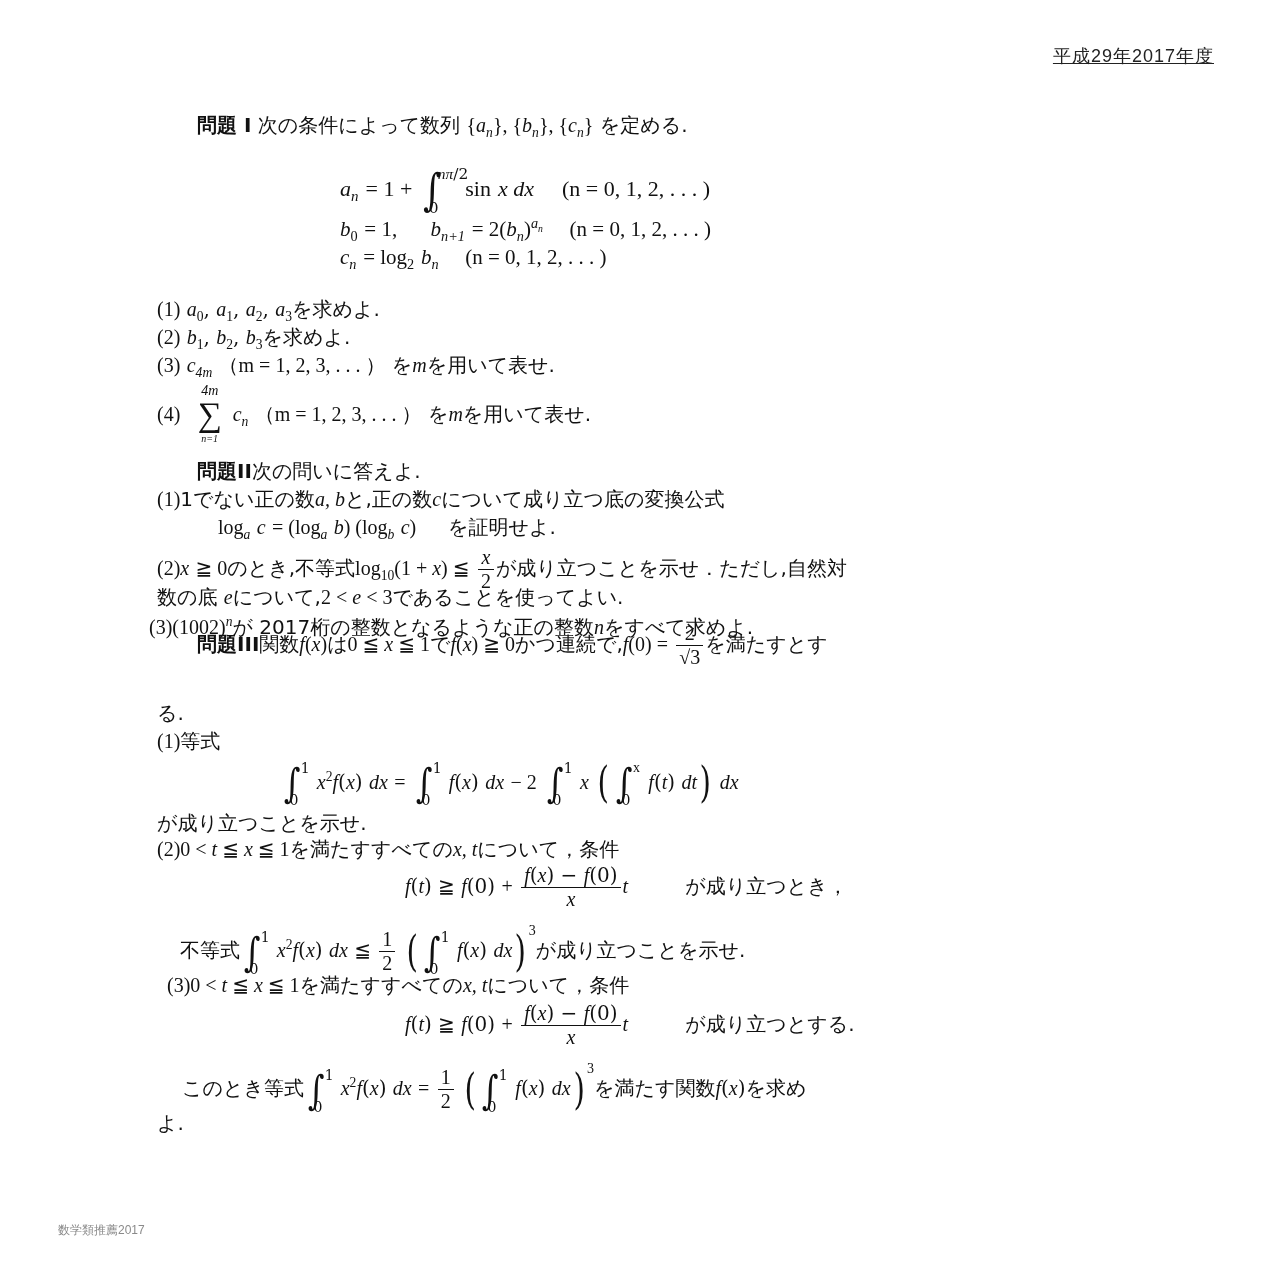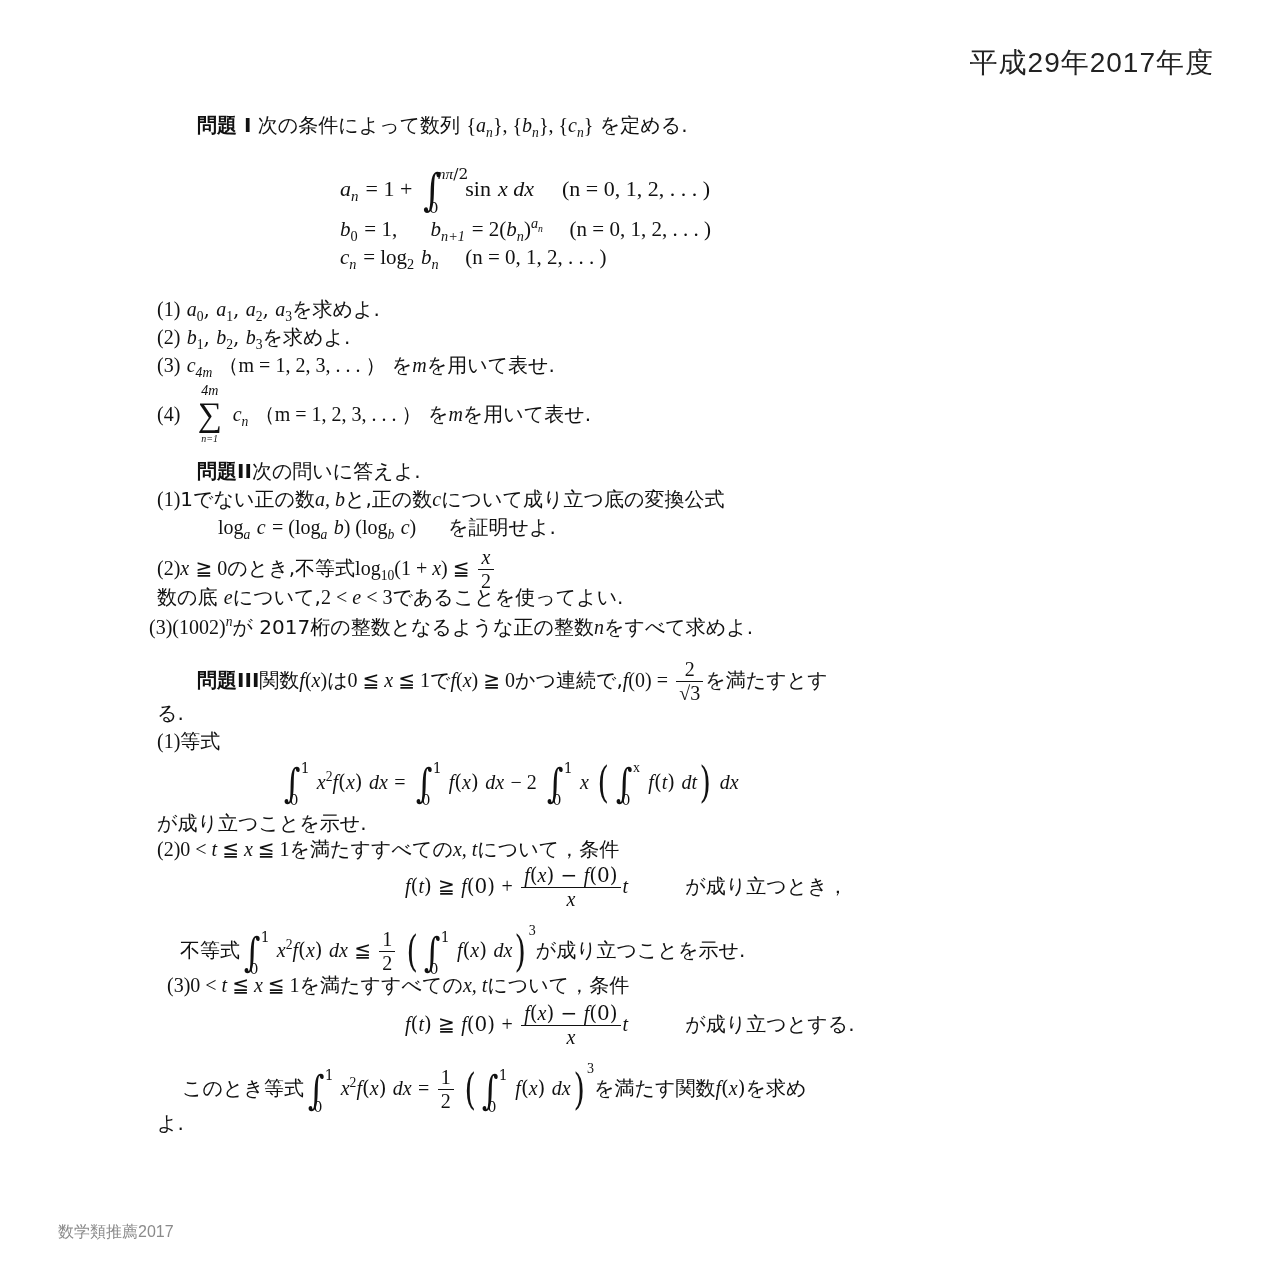--- a/index.html
+++ b/index.html
@@ -1,22 +1,22 @@
 <!DOCTYPE html>
 <html><head>
 <meta charset="utf-8">
 <style>
   html, body { margin:0; padding:0; background:#ffffff; }
   body { width:1280px; height:1280px; position:relative; overflow:hidden; color:#111; font-family:"DejaVu Serif","Liberation Serif",serif; }
   .ja { font-family:"DejaVu Sans","Liberation Sans",sans-serif; }
   .m { font-family:"Liberation Serif","DejaVu Serif",serif; font-style:italic; }
   .r { font-family:"Liberation Serif","DejaVu Serif",serif; font-style:normal; }
   .abs { position:absolute; white-space:nowrap; }
-  .header-year { right:66px; top:44px; font-size:28px; color:#222; font-family:"Liberation Sans","DejaVu Sans",sans-serif; letter-spacing:1px; }
-  .footer { left:58px; top:1222px; font-size:16px; color:#8a8a8a; font-family:"Liberation Sans","DejaVu Sans",sans-serif; }
+  .header-year { right:66px; top:44px; font-size:18px; color:#222; font-family:"Liberation Sans","DejaVu Sans",sans-serif; letter-spacing:1px;text-decoration:underline; }
+  .footer { left:58px; top:1222px; font-size:12px; color:#8a8a8a; font-family:"Liberation Sans","DejaVu Sans",sans-serif; }
   .line { font-size:20px; line-height:26px; }
   .bold { font-weight:bold;margin-left:40px; }
   sub, sup { font-size:0.68em; line-height:0; }
   .frac { display:inline-block; vertical-align:middle; text-align:center; margin:0 2px; }
   .frac .num { display:block; border-bottom:1.4px solid #111; padding:0 3px; line-height:1.15; }
   .frac .den { display:block; padding:0 3px; line-height:1.15; }
   .int { display:inline-block; position:relative; font-size:2.0em; line-height:1; vertical-align:middle; font-style:normal; font-family:"DejaVu Serif",serif; margin:0 14px 0 2px; transform:scaleX(0.8); }
   .int .up { position:absolute; font-size:0.35em; top:-2px; left:22px; font-style:normal; transform:scaleX(1.25);}
   .int .lo { position:absolute; font-size:0.35em; bottom:-4px; left:8px; font-style:normal; transform:scaleX(1.25);}
   .bigparen { display:inline-block; font-size:2.1em; line-height:1; vertical-align:middle; font-family:"DejaVu Serif",serif; transform:scaleX(0.7); }
@@ -80,30 +80,30 @@
 </div>
 <div class="abs line" style="left:157px; top:486px;">
   <span class="r">(1)</span><span class="ja">1でない正の数</span><span class="m">a, b</span><span class="ja">と,正の数</span><span class="m">c</span><span class="ja">について成り立つ底の変換公式</span>
 </div>
 <div class="abs line" style="left:218px; top:514px;">
   <span class="r">log</span><sub class="m">a</sub> <span class="m">c</span> <span class="r">= (log</span><sub class="m">a</sub> <span class="m">b</span><span class="r">) (log</span><sub class="m">b</sub> <span class="m">c</span><span class="r">)</span>
   &nbsp;&nbsp;&nbsp;&nbsp;<span class="ja">を証明せよ.</span>
 </div>
 <div class="abs line" style="left:157px; top:546px;">
   <span class="r">(2)</span><span class="m">x</span> <span class="r">≧ 0</span><span class="ja">のとき,不等式</span><span class="r">log</span><sub class="r">10</sub><span class="r">(1 + </span><span class="m">x</span><span class="r">) ≦</span>
-  <span class="frac"><span class="num m">x</span><span class="den r">2</span></span>
+  <span class="frac"><span class="num m">x</span><span class="den r">2</span></span><span class="ja">が成り立つことを示せ．ただし,自然対</span>
 </div>
 <div class="abs line" style="left:157px; top:584px;">
   <span class="ja">数の底 </span><span class="m">e</span><span class="ja">について,</span><span class="r">2 &lt; </span><span class="m">e</span><span class="r"> &lt; 3</span><span class="ja">であることを使ってよい.</span>
 </div>
 <div class="abs line" style="left:149px; top:614px;">
   <span class="r">(3)</span><span class="r">(1002)</span><sup class="m">n</sup><span class="ja">が 2017桁の整数となるような正の整数</span><span class="m">n</span><span class="ja">をすべて求めよ.</span>
 </div>
 
-<div class="abs line" style="left:157px; top:658px;">
+<div class="abs line" style="left:157px; top:622px;">
   <span class="ja bold">問題III</span><span class="ja">関数</span><span class="m">f</span><span class="r">(</span><span class="m">x</span><span class="r">)</span><span class="ja">は</span><span class="r">0 ≦ </span><span class="m">x</span><span class="r"> ≦ 1</span><span class="ja">で</span><span class="m">f</span><span class="r">(</span><span class="m">x</span><span class="r">) ≧ 0</span><span class="ja">かつ連続で,</span><span class="m">f</span><span class="r">(0) =</span>
   <span class="frac"><span class="num r">2</span><span class="den r">√3</span></span><span class="ja">を満たすとす</span>
 </div>
 <div class="abs line" style="left:157px; top:700px;"><span class="ja">る.</span></div>
 <div class="abs line" style="left:157px; top:728px;">
   <span class="r">(1)</span><span class="ja">等式</span>
 </div>
 <div class="abs line" style="left:280px; top:762px;">
   <span class="int">∫<span class="up">1</span><span class="lo">0</span></span><span class="m">x</span><sup class="r">2</sup><span class="m">f</span>(<span class="m">x</span>) <span class="m">dx</span> <span class="r">=</span>
   <span class="int">∫<span class="up">1</span><span class="lo">0</span></span><span class="m">f</span>(<span class="m">x</span>) <span class="m">dx</span> <span class="r">− 2</span>

